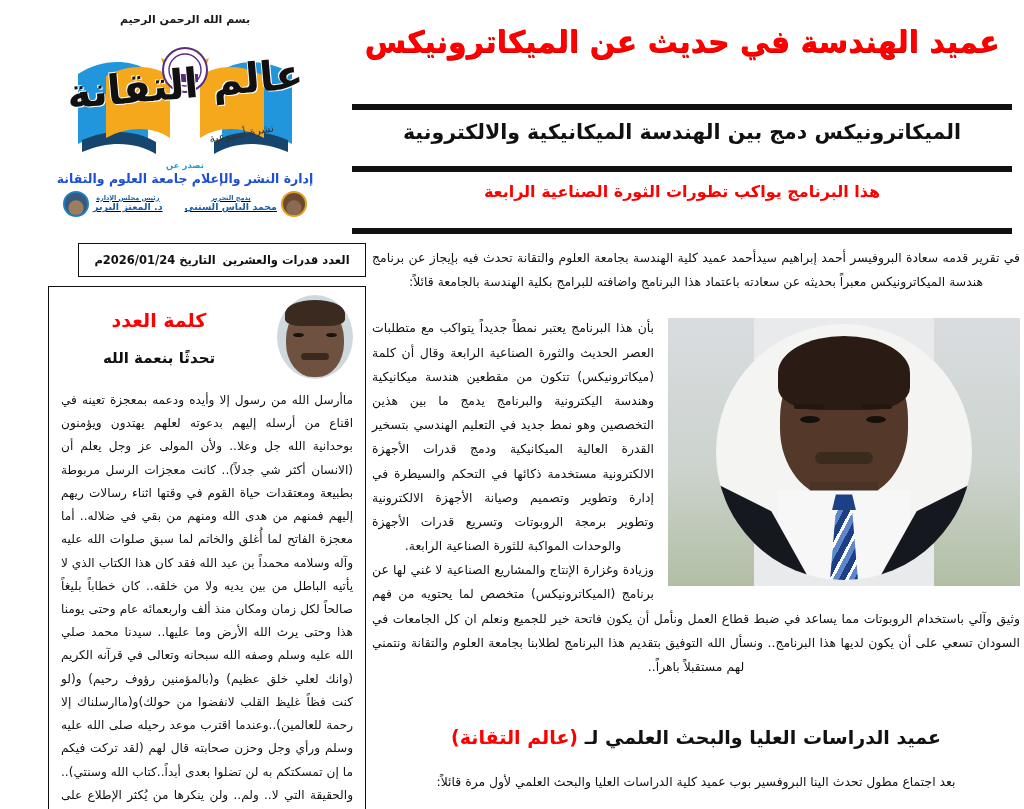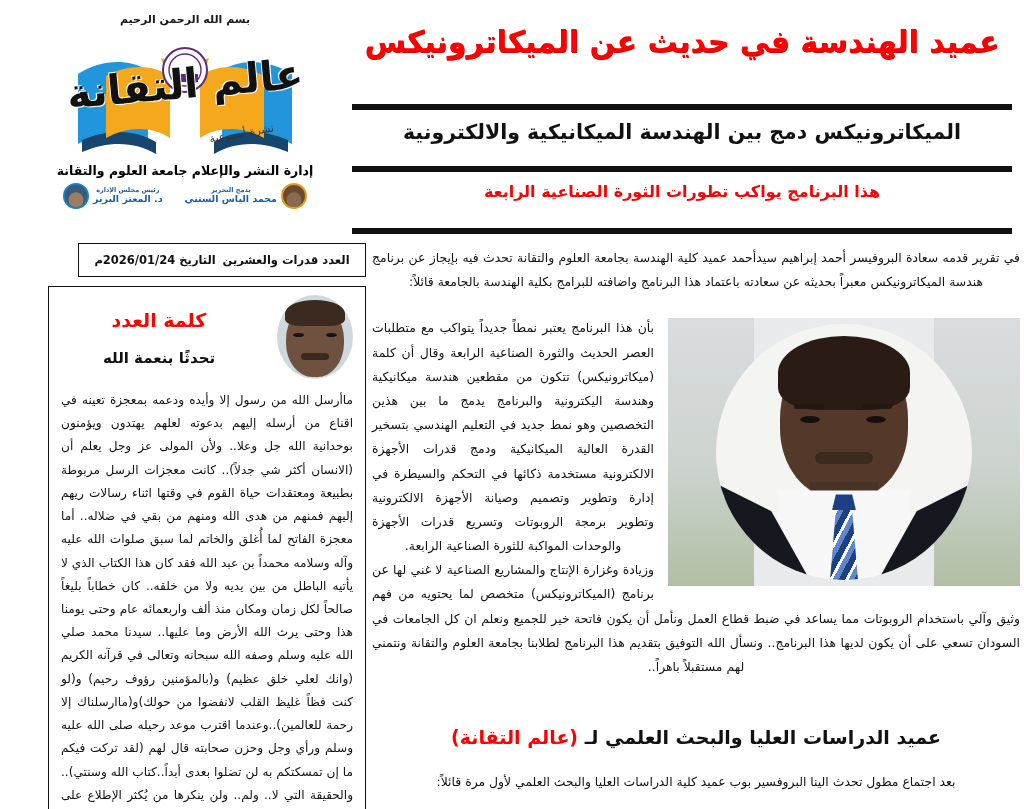--- a/index.html
+++ b/index.html
@@ -33,41 +33,41 @@
     text-shadow:1px 1px 0 #fff, -1px -1px 0 #fff;
   }
   .logo-sub {
     position:absolute; right:36px; bottom:22px;
     font-size:11px; color:#333; transform:rotate(-10deg);
   }
   .issued-by {
     font-size:8.5px; color:#159ad6; margin-top:-2px; font-weight:bold;
   }
   .publisher {
-    font-size:12.5px; font-weight:bold; color:#000000; margin-top:1px;
+    font-size:12.5px; font-weight:bold; color:#1d4ed8; margin-top:1px;
     letter-spacing:-.2px;
   }
   .credits {
     display:flex; justify-content:center; align-items:center;
     gap:22px; margin-top:5px;
   }
   .credit { display:flex; align-items:center; gap:4px; }
   .credit .av {
     width:26px; height:26px; border-radius:50%;
     border:2px solid #e0a020; background:#6b4a32;
     position:relative; overflow:hidden; flex:none;
   }
   .credit.chair .av { border-color:#1b7fc4; background:#3a5a78; }
   .credit .av::after{
     content:""; position:absolute; left:50%; top:46%;
     width:15px; height:15px; border-radius:50% 50% 45% 45%;
     background:#8a6a50; transform:translate(-50%,-18%);
   }
   .credit.chair .av::after{ background:#9b7d62; }
-  .credit .txt { line-height:1.15; }
+  .credit .txt { line-height:1.15;text-decoration:underline; }
   .credit .role { font-size:6.5px; font-weight:bold; color:#1b5fa8; }
   .credit .nm { font-size:9.5px; font-weight:bold; color:#1b5fa8; }
 
   
   .date-bar {
     position:absolute; left:78px; top:243px; width:288px; height:34px;
     border:1.6px solid #111; background:#fff;
     display:flex; align-items:center; justify-content:space-around;
     padding:0 12px;
   }
@@ -252,20 +252,21 @@
         <path d="M204 46 C182 34 158 34 140 46 L140 108 C158 96 182 96 204 108 Z" fill="#f5a81c"></path>
         <path d="M125 18 L133 34 L149 28 L143 46 L125 40 L107 46 L101 28 L117 34 Z" fill="#f5a81c"></path>
         <ellipse cx="125" cy="40" rx="22" ry="22" fill="#ffffff" stroke="#5b2d7a" stroke-width="2"></ellipse>
         <ellipse cx="125" cy="40" rx="16" ry="16" fill="none" stroke="#5b2d7a" stroke-width="1.4"></ellipse>
         <path d="M112 44 h26 v8 h-26 z" fill="#5b2d7a"></path>
       </svg>
       <div class="logo-word">عالم التقانة</div>
       <div class="logo-sub">نشرة أسبوعية</div>
     </div>
 
+    <div class="issued-by">تصدر عن</div>
     <div class="publisher">إدارة النشر والإعلام جامعة العلوم والتقانة</div>
 
     <div class="credits">
       <div class="credit editor">
         <div class="av"></div>
         <div class="txt">
           <div class="role">يدمج التحرير</div>
           <div class="nm">محمد الياس الستني</div>
         </div>
       </div>

